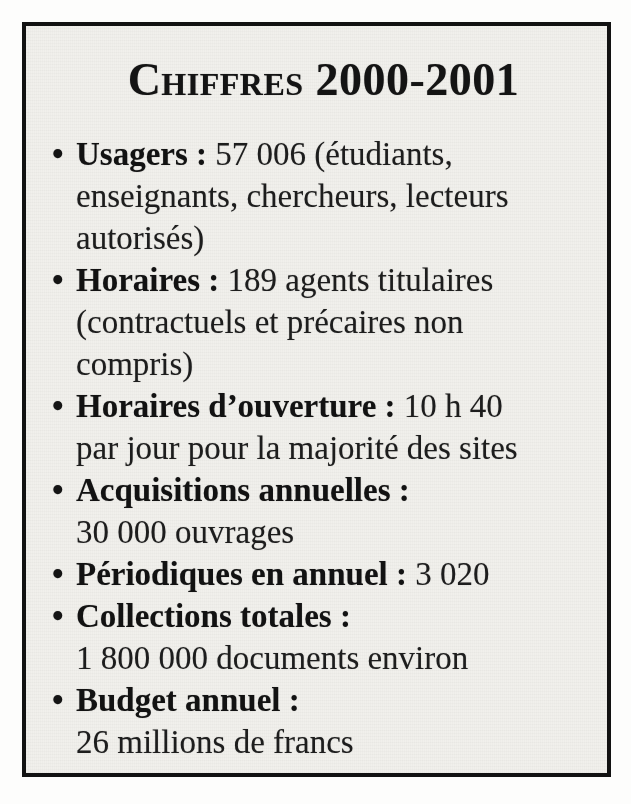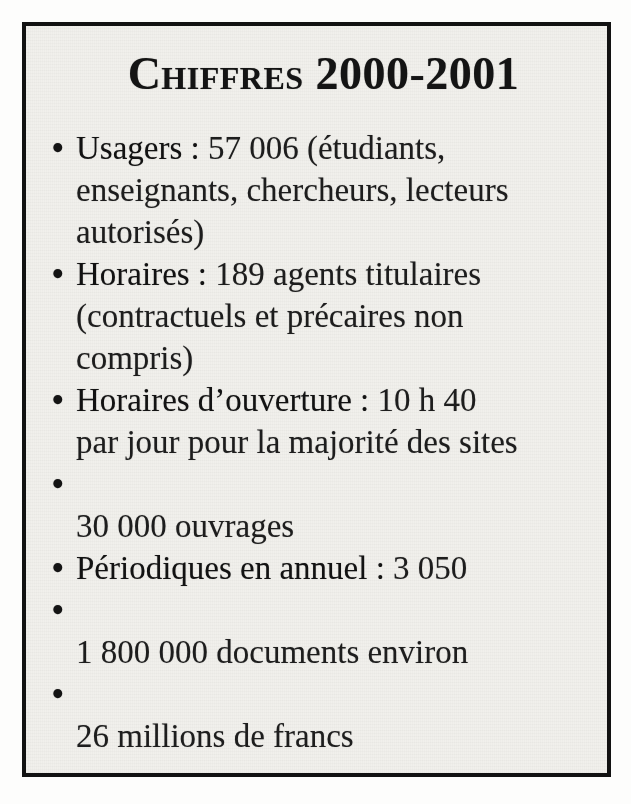--- a/index.html
+++ b/index.html
@@ -23,21 +23,21 @@
     top: 22px;
     width: 589px;
     height: 755px;
     box-sizing: border-box;
     border: 4px solid #121212;
     background-color: #f1f0ec;
     
     background-image:
       repeating-linear-gradient(0deg, rgba(60,60,55,0.025) 0 1px, transparent 1px 3px),
       repeating-linear-gradient(90deg, rgba(60,60,55,0.02) 0 1px, transparent 1px 2px);
-    padding: 8px 12px 0 26px;
+    padding: 14px 12px 0 26px;
   }
   .box-title {
     margin-top: 14px;
     text-align: center;
     font-weight: bold;
     font-variant: small-caps;
     font-size: 46px;
     line-height: 1.15;
     letter-spacing: 0.5px;
     color: #141414;
@@ -56,21 +56,21 @@
     padding-left: 24px;
   }
   .bullet {
     position: absolute;
     left: 0;
     top: 0;
     font-weight: bold;
     color: #141414;
   }
   .label {
-    font-weight: normal;
+    font-weight: bold;
     color: #121212;
   }
   .rest {
     white-space: pre;
     color: #1d1d1d;
   }
 </style>
 </head>
 <body>
 
@@ -85,26 +85,26 @@
 enseignants, chercheurs, lecteurs
 autorisés)</span></li>
 
       <li class="item"><span class="bullet">•</span><span class="label">Horaires :</span><span class="rest"> 189 agents titulaires
 (contractuels et précaires non
 compris)</span></li>
 
       <li class="item"><span class="bullet">•</span><span class="label">Horaires d’ouverture :</span><span class="rest"> 10 h 40
 par jour pour la majorité des sites</span></li>
 
-      <li class="item"><span class="bullet">•</span><span class="rest">
+      <li class="item"><span class="bullet">•</span><span class="label">Acquisitions annuelles :</span><span class="rest">
 30 000 ouvrages</span></li>
 
-      <li class="item"><span class="bullet">•</span><span class="label">Périodiques en annuel :</span><span class="rest"> 3 050</span></li>
+      <li class="item"><span class="bullet">•</span><span class="label">Périodiques en annuel :</span><span class="rest"> 3 020</span></li>
 
-      <li class="item"><span class="bullet">•</span><span class="rest">
+      <li class="item"><span class="bullet">•</span><span class="label">Collections totales :</span><span class="rest">
 1 800 000 documents environ</span></li>
 
-      <li class="item"><span class="bullet">•</span><span class="rest">
+      <li class="item"><span class="bullet">•</span><span class="label">Budget annuel :</span><span class="rest">
 26 millions de francs</span></li>
 
     </ul>
   </div>
 </div>
 
 </body></html>

